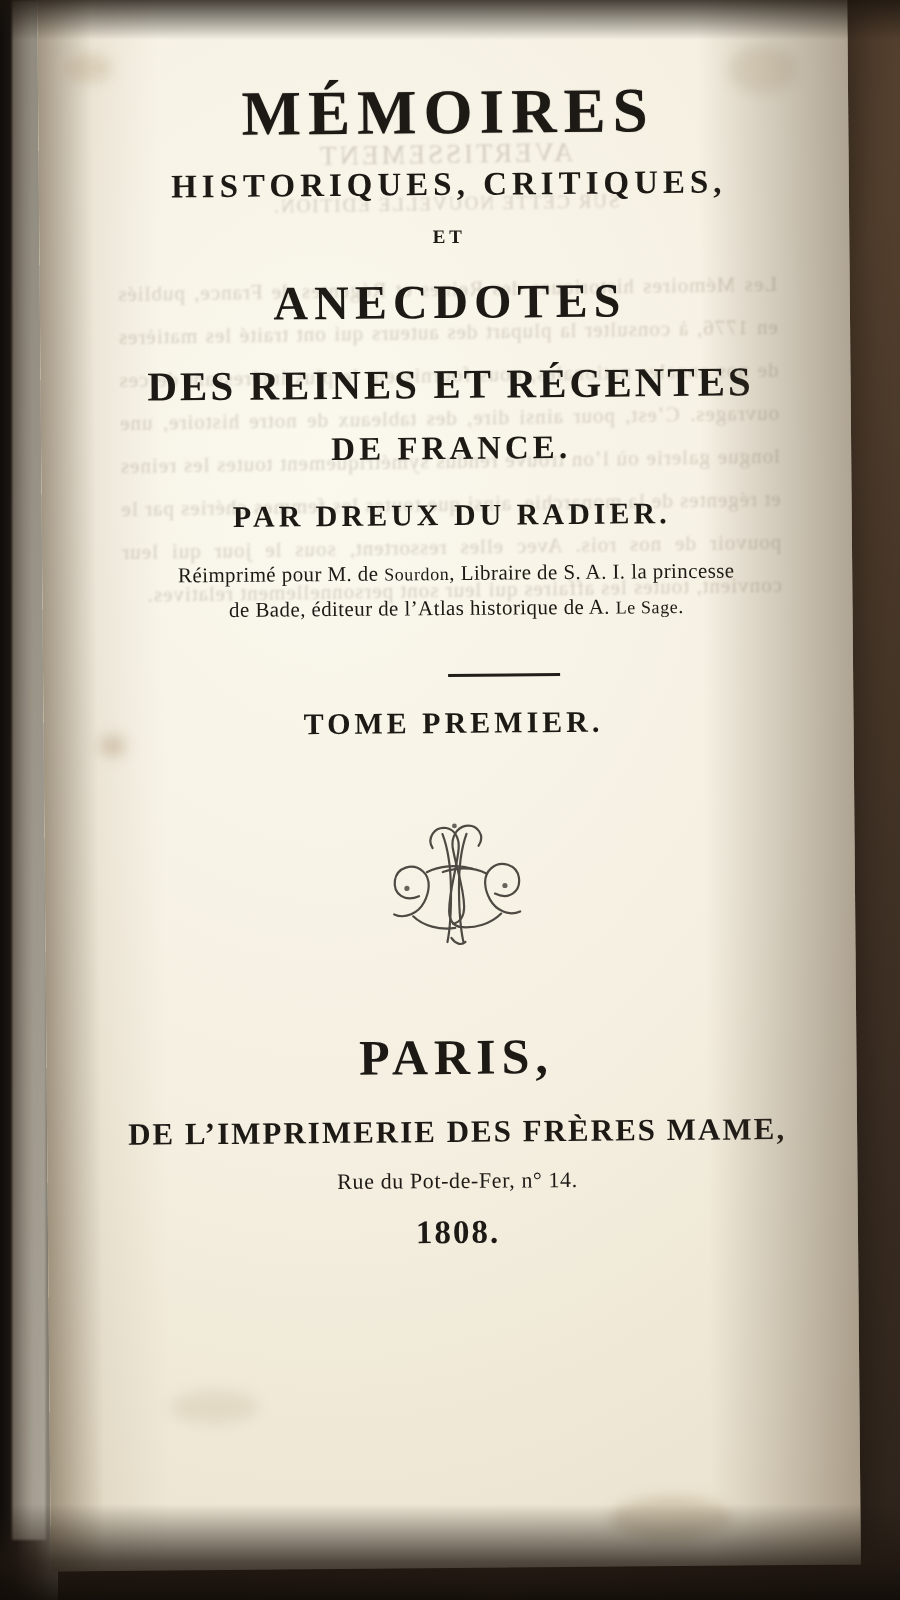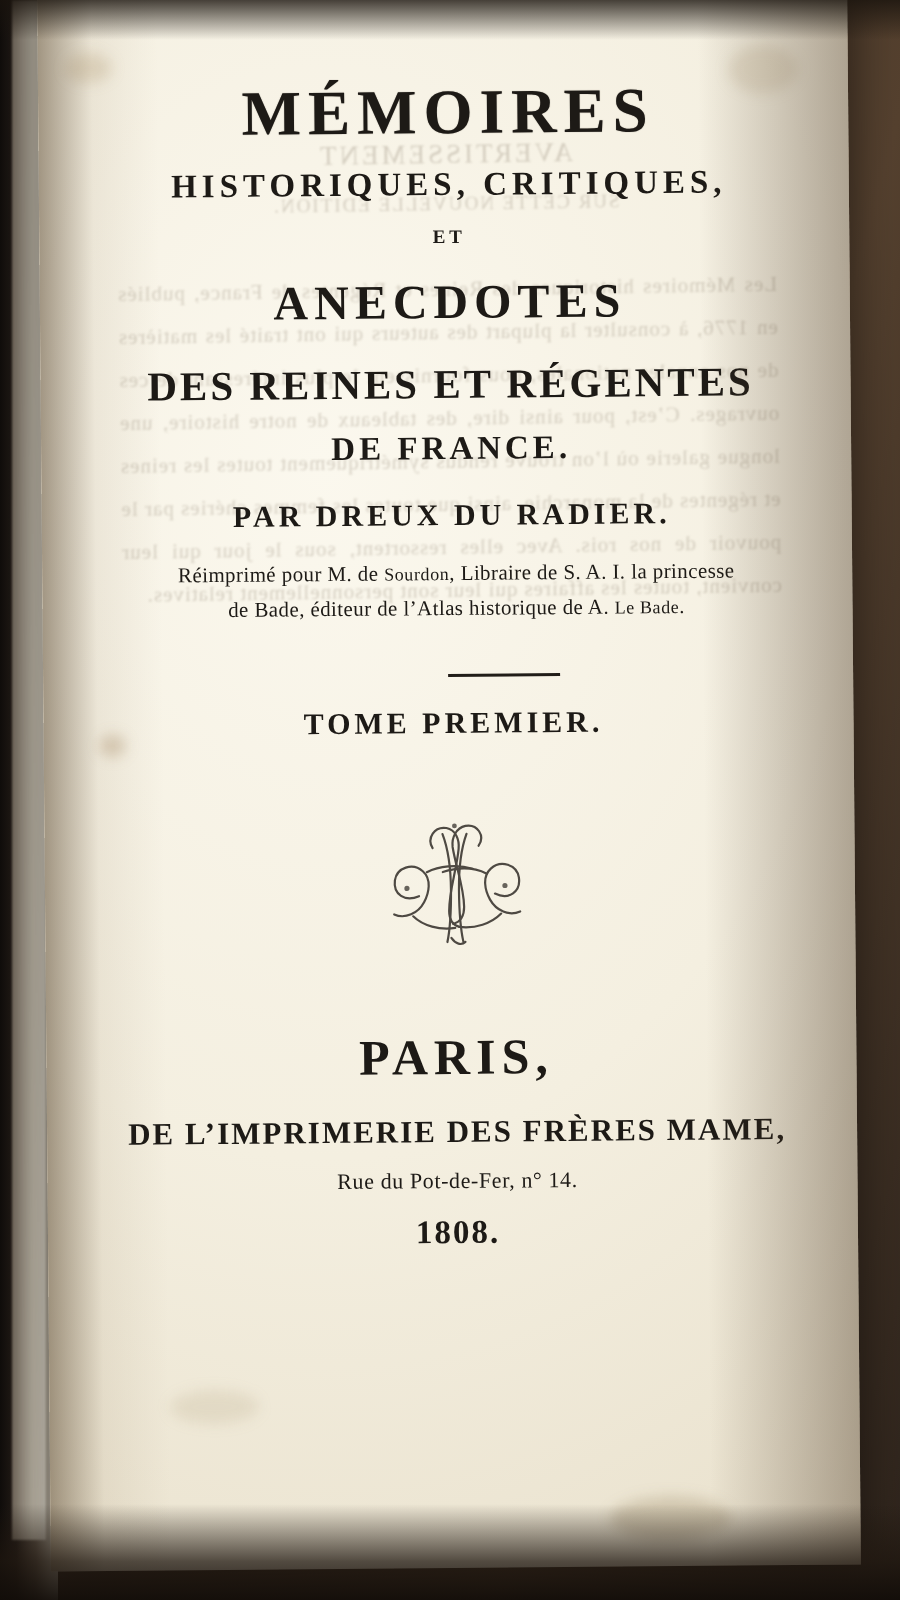--- a/index.html
+++ b/index.html
@@ -281,21 +281,21 @@
       <div class="ln title-main">MÉMOIRES</div>
       <div class="ln title-sub1">HISTORIQUES, CRITIQUES,</div>
       <div class="ln title-et">ET</div>
       <div class="ln title-main2">ANECDOTES</div>
       <div class="ln title-sub2">DES REINES ET RÉGENTES</div>
       <div class="ln title-sub3">DE FRANCE.</div>
       <div class="ln author">PAR DREUX DU RADIER.</div>
 
       <div class="note">
         <span><span>Réimprimé pour M. de </span><span class="sc">Sourdon</span><span>, Libraire de S. A. I. la princesse</span></span><br>
-        <span><span>de Bade, éditeur de l’Atlas historique de A. </span><span class="sc">Le Bade</span><span>.</span></span>
+        <span><span>de Bade, éditeur de l’Atlas historique de A. </span><span class="sc">Le Sage</span><span>.</span></span>
       </div>
 
       <div class="rule"></div>
 
       <div class="ln tome">TOME PREMIER.</div>
 
       <svg class="monogram" viewBox="0 0 200 180">
         <g fill="none" stroke="#2a2520" stroke-width="2.2" stroke-linecap="round">
           <path d="M64 108c-14 6-26-2-24-16 2-13 18-18 28-9 9 8 6 22 1 31-6 11-19 17-30 12"></path>
           <path d="M140 106c14 7 26-2 24-16-2-13-18-18-28-9-9 8-6 22-1 31 6 11 19 17 30 12"></path>

